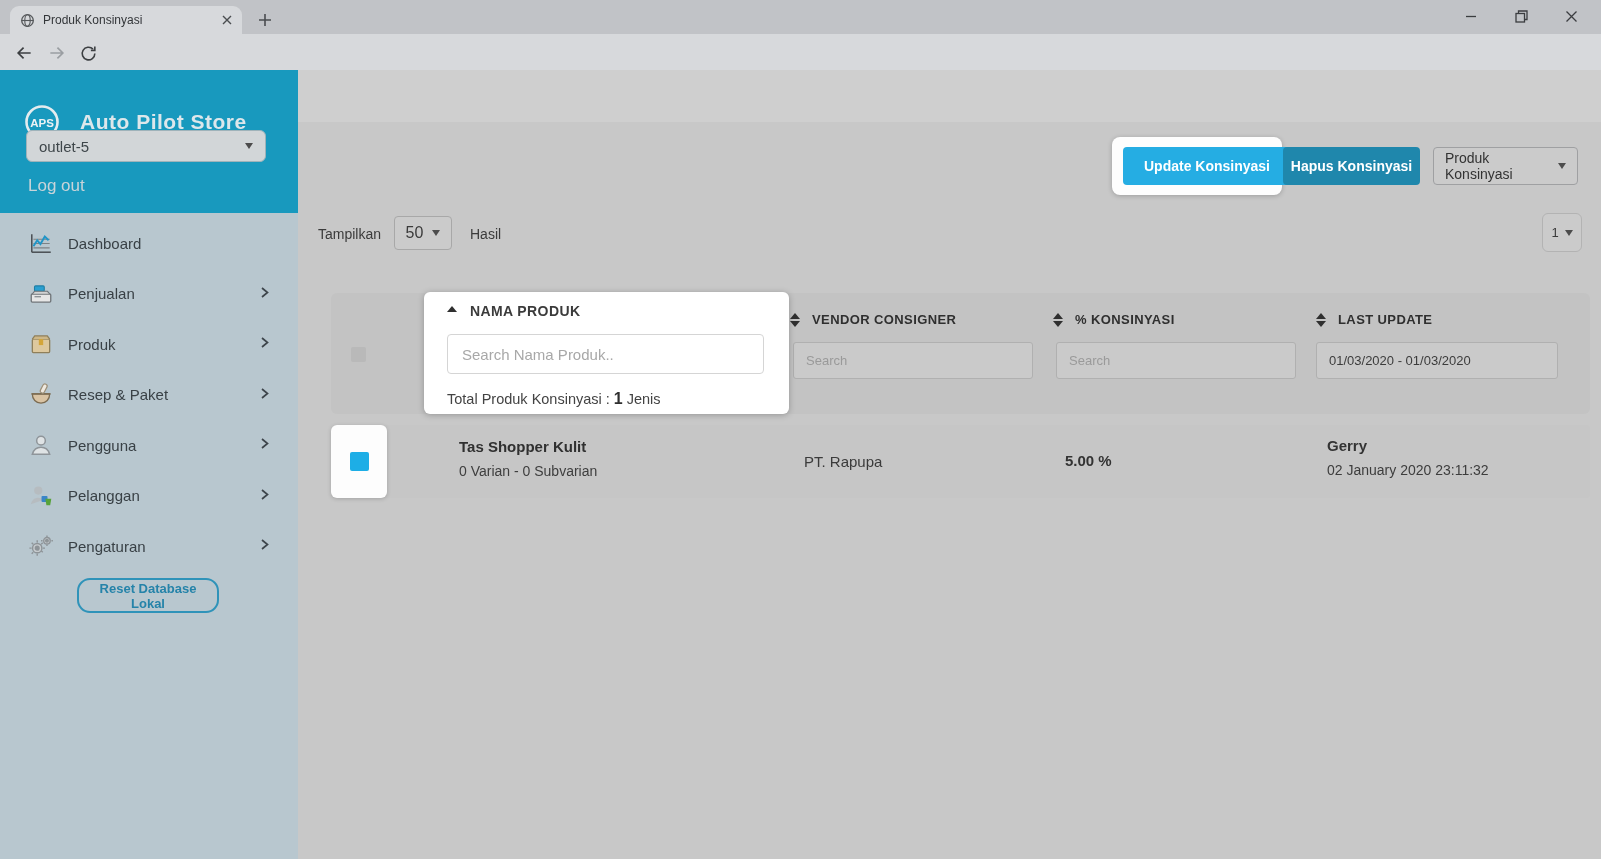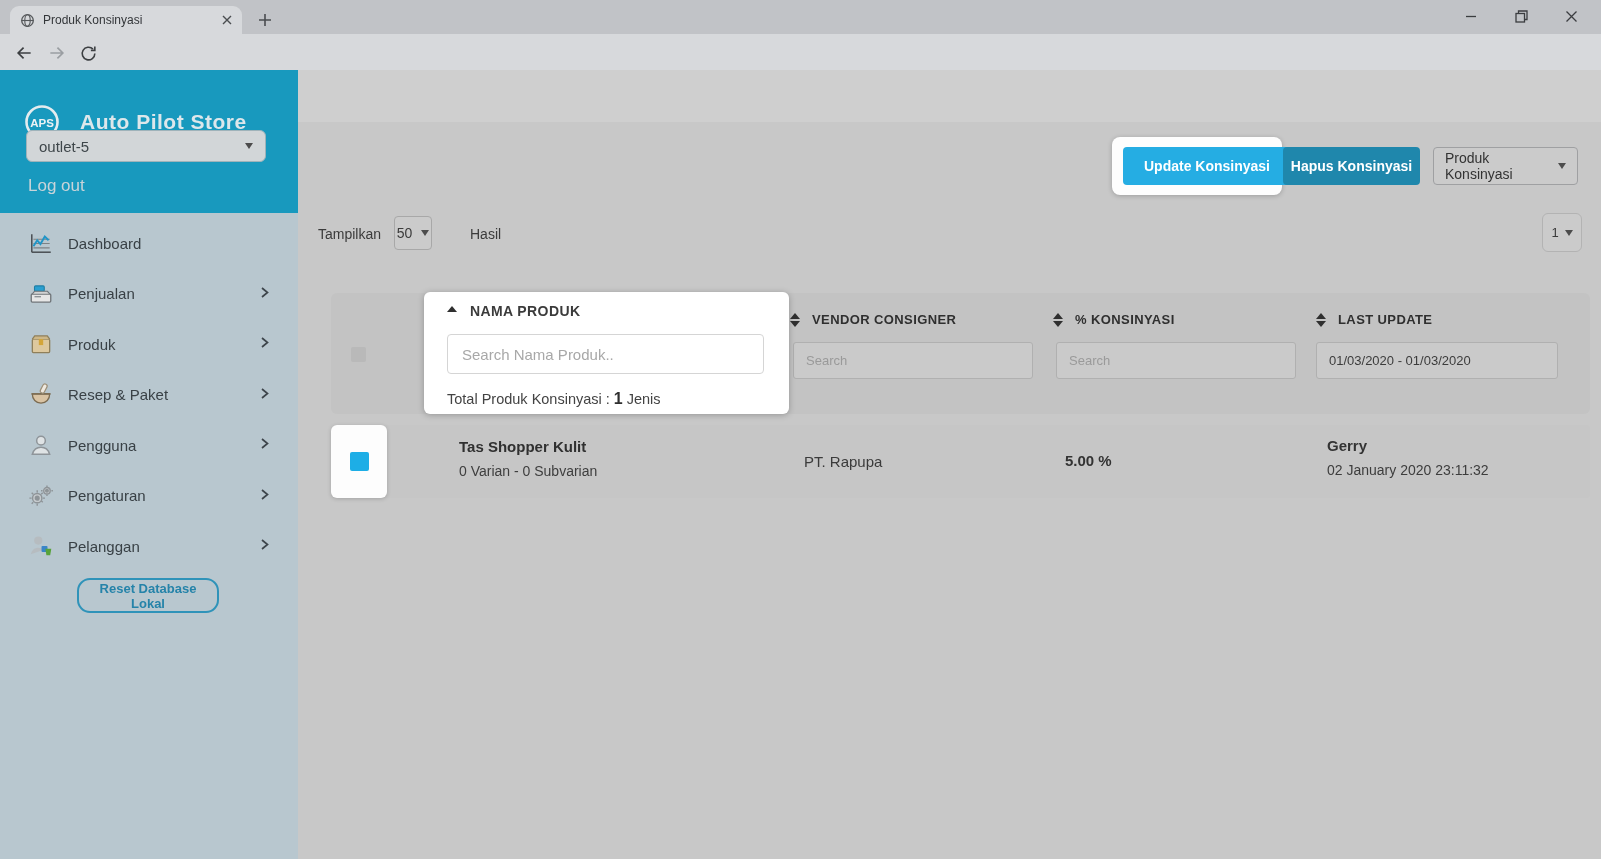--- a/index.html
+++ b/index.html
@@ -56,23 +56,23 @@
   .update-spot{position:absolute;left:814px;top:15px;width:170px;height:58px;}
   .btn{display:flex;align-items:center;justify-content:center;font-size:14px;font-weight:bold;
        color:#fff;border-radius:4px;border:none;font-family:inherit;}
   .update-btn{position:absolute;left:825px;top:25px;width:168px;height:38px;background:#25ade3;}
   .hapus-btn{position:absolute;left:985px;top:25px;width:137px;height:38px;background:#1f87ac;}
   .mode-select{position:absolute;left:1135px;top:25px;width:145px;height:38px;background:#cbcbcb;
                border:1px solid #9fa0a2;border-radius:4px;display:flex;align-items:center;
                justify-content:space-between;padding:0 11px;font-size:14px;color:#333;}
 
   .show-label{position:absolute;left:20px;top:104px;font-size:14px;color:#3b3b3b;}
-  .show-select{position:absolute;left:96px;top:94px;width:38px;height:34px;background:#cbcbcb;
+  .show-select{position:absolute;left:96px;top:94px;width:58px;height:34px;background:#cbcbcb;
                border:1px solid #a8a8a8;border-radius:4px;display:flex;align-items:center;
-               justify-content:center;gap:9px;font-size:14px;color:#3b3b3b;}
+               justify-content:center;gap:9px;font-size:16px;color:#3b3b3b;}
   .results-label{position:absolute;left:172px;top:104px;font-size:14px;color:#3b3b3b;}
   .page-select{position:absolute;left:1244px;top:91px;width:40px;height:39px;background:#cbcbcb;
                border:1px solid #b3b3b3;border-radius:6px;display:flex;align-items:center;
                justify-content:center;gap:6px;font-size:13px;color:#3b3b3b;}
 
   .thead{position:absolute;left:33px;top:171px;width:1259px;height:121px;background:#c3c3c3;border-radius:6px;}
   .col-label{position:absolute;top:19px;font-size:13px;font-weight:bold;color:#2f2f2f;letter-spacing:.4px;}
   .search-box{position:absolute;top:49px;height:37px;background:#cacaca;border:1px solid #b0b0b0;
               border-radius:3px;font-size:13px;color:#3c3c3c;padding:0 12px;font-family:inherit;}
   .search-box::placeholder{color:#9a9a9a;opacity:1;}
@@ -287,49 +287,49 @@
             </svg>
         </span>
         <span class="menu-label">Pengguna</span>
         <span class="chev"><svg width="11" height="13" viewBox="0 0 11 13">
               <polyline points="3,2 8.5,6.5 3,11" fill="none" stroke="#3d454b" stroke-width="1.7"></polyline>
             </svg></span>
       </div>
       <div class="menu-item">
         <span class="icon-btn">
           <svg width="26" height="26" viewBox="0 0 24 24">
+              <circle cx="9.5" cy="7" r="3.8" fill="#b6bcc0"></circle>
+              <path d="M2.5 19.5c1.2-4.2 3.8-6 7-6 2.1 0 3.9.7 5.2 2z" fill="#b6bcc0"></path>
+              <rect x="12.5" y="12" width="5.5" height="5.5" rx=".8" fill="#3a85c8"></rect>
+              <path d="M16 14.5h5.5l-1 6H17z" fill="#57a33a"></path>
+            </svg>
+        </span>
+        <span class="menu-label">Pelanggan</span>
+        <span class="chev"><svg width="11" height="13" viewBox="0 0 11 13">
+              <polyline points="3,2 8.5,6.5 3,11" fill="none" stroke="#3d454b" stroke-width="1.7"></polyline>
+            </svg></span>
+      </div>
+      <div class="menu-item">
+        <span class="icon-btn">
+          <svg width="26" height="26" viewBox="0 0 24 24">
               <g stroke="#8e9498" stroke-width="1.3" fill="#c6cbce">
                 <path d="M8.5 8.8v-2M8.5 21v-2M3.3 14h-2M15.7 14h-2M4.8 10.3l-1.4-1.4M13.6 17.7l-1.4-1.4M12.2 10.3l1.4-1.4M4.8 17.7l-1.4 1.4" fill="none"></path>
                 <circle cx="8.5" cy="14" r="4.3"></circle>
                 <circle cx="8.5" cy="14" r="1.7" fill="#8e9498"></circle>
                 <path d="M17.5 3.6V2.2M17.5 12v-1.4M13.4 7.1H12M23 7.1h-1.4" fill="none"></path>
                 <circle cx="17.5" cy="7.1" r="3"></circle>
                 <circle cx="17.5" cy="7.1" r="1.2" fill="#8e9498"></circle>
               </g>
             </svg>
         </span>
         <span class="menu-label">Pengaturan</span>
         <span class="chev"><svg width="11" height="13" viewBox="0 0 11 13">
               <polyline points="3,2 8.5,6.5 3,11" fill="none" stroke="#3d454b" stroke-width="1.7"></polyline>
             </svg></span>
       </div>
-      <div class="menu-item">
-        <span class="icon-btn">
-          <svg width="26" height="26" viewBox="0 0 24 24">
-              <circle cx="9.5" cy="7" r="3.8" fill="#b6bcc0"></circle>
-              <path d="M2.5 19.5c1.2-4.2 3.8-6 7-6 2.1 0 3.9.7 5.2 2z" fill="#b6bcc0"></path>
-              <rect x="12.5" y="12" width="5.5" height="5.5" rx=".8" fill="#3a85c8"></rect>
-              <path d="M16 14.5h5.5l-1 6H17z" fill="#57a33a"></path>
-            </svg>
-        </span>
-        <span class="menu-label">Pelanggan</span>
-        <span class="chev"><svg width="11" height="13" viewBox="0 0 11 13">
-              <polyline points="3,2 8.5,6.5 3,11" fill="none" stroke="#3d454b" stroke-width="1.7"></polyline>
-            </svg></span>
-      </div>
     </nav>
 
     <button class="reset-btn">Reset Database Lokal</button>
   </aside>
 
   <div class="topbar"></div>
 
   <div class="content">
 
     <div class="spotlight update-spot"></div>

